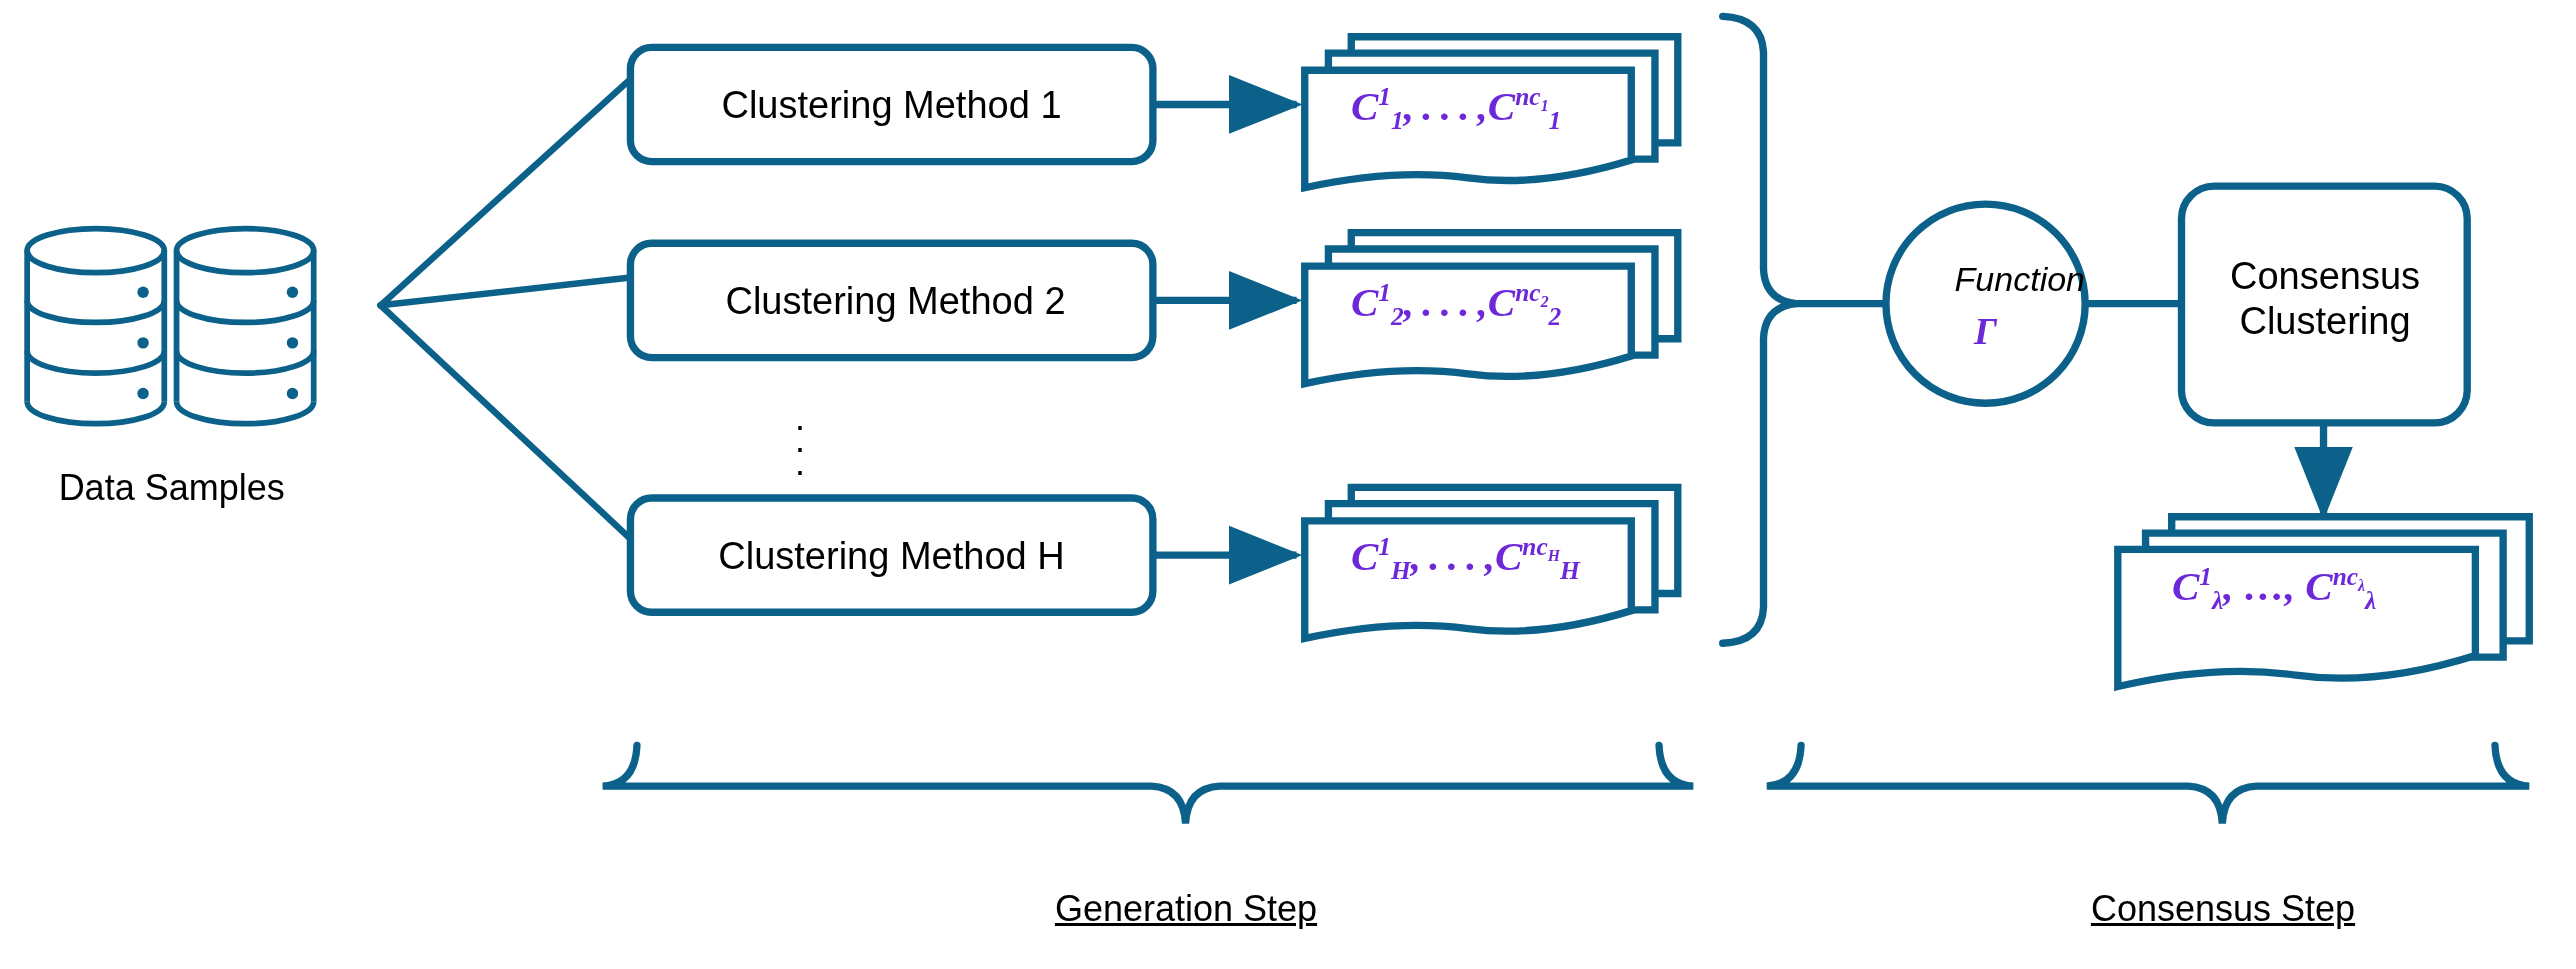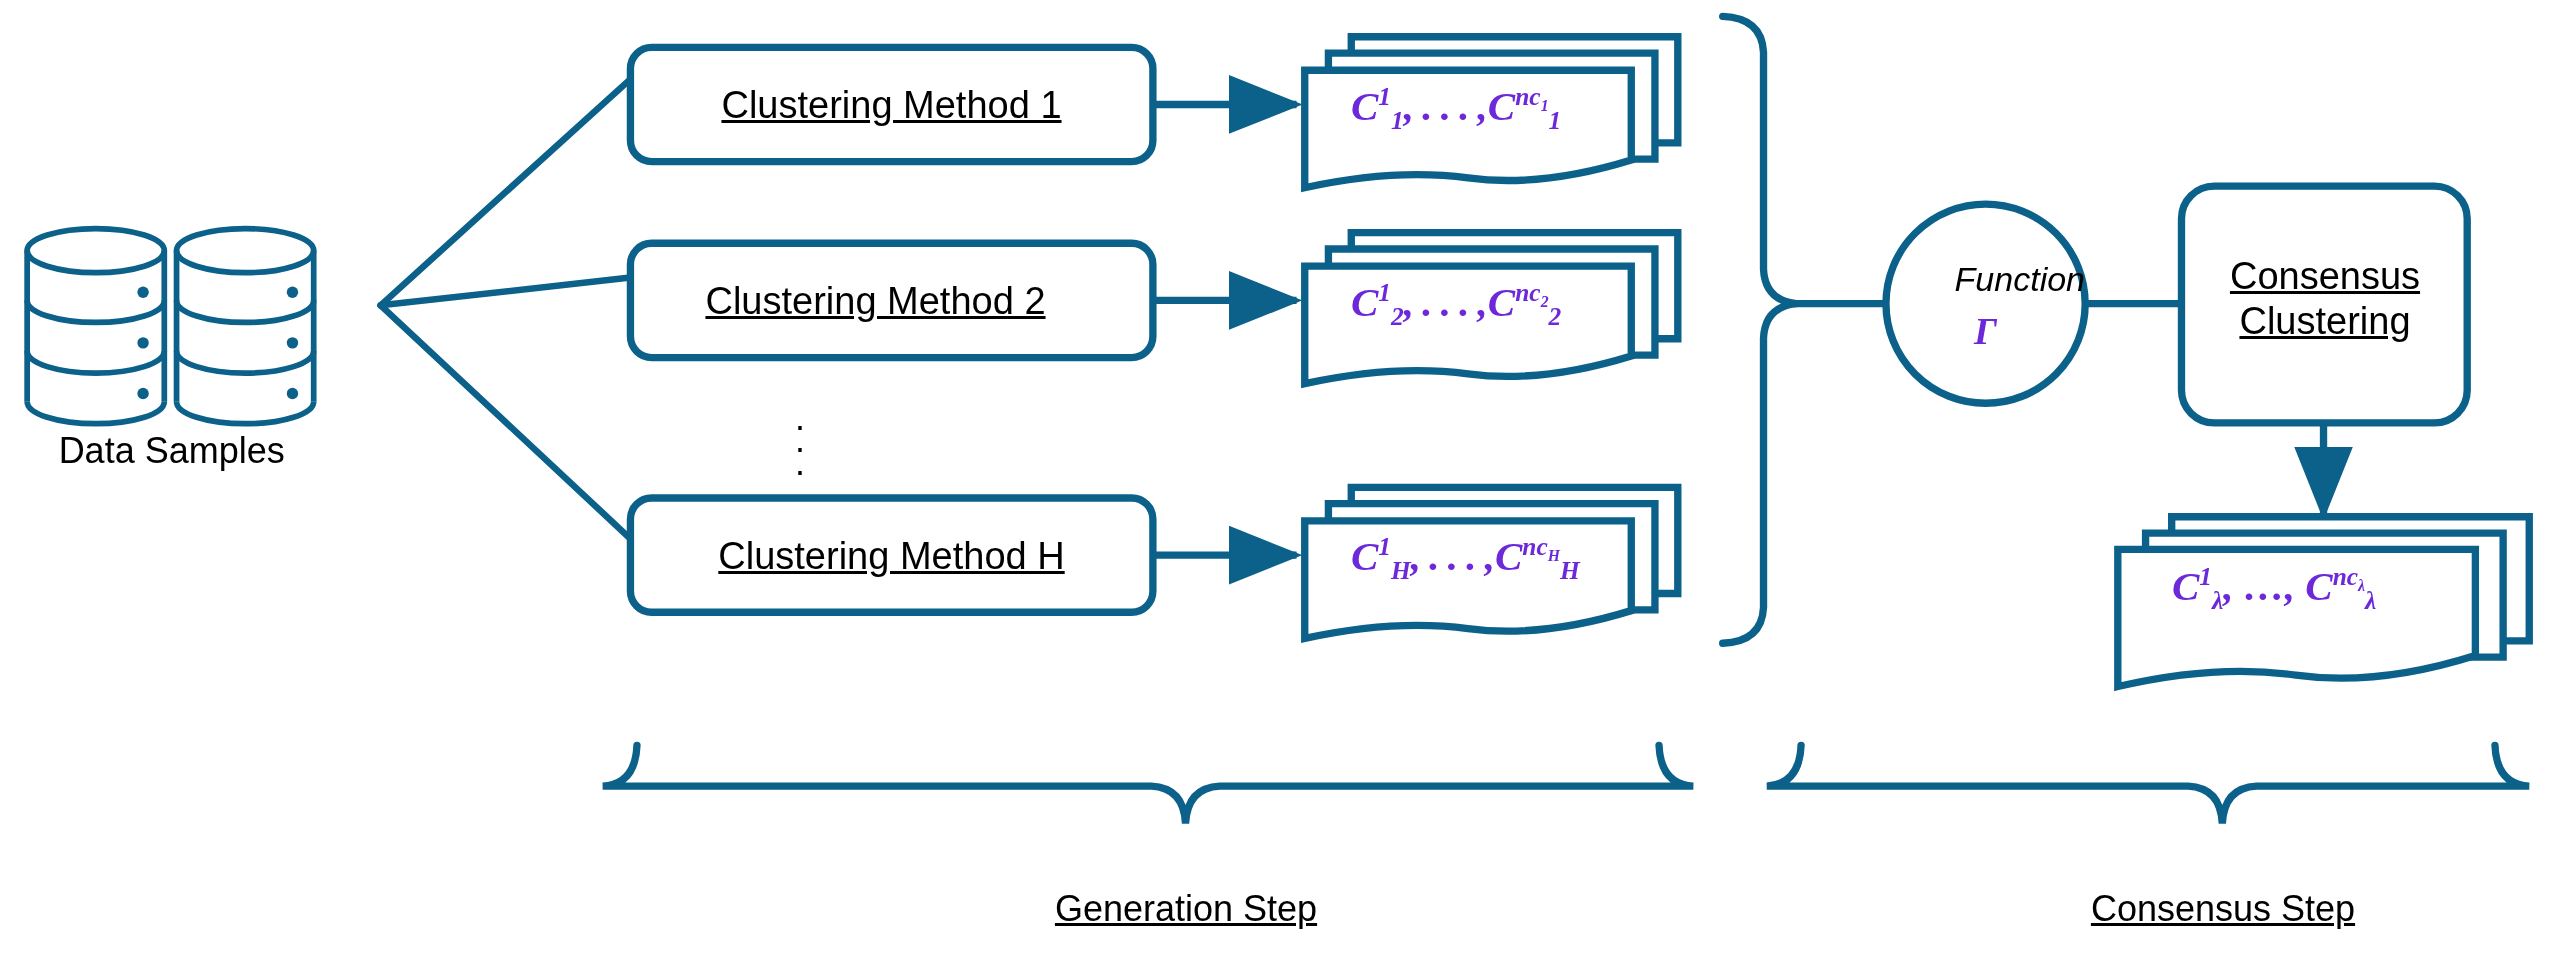--- a/index.html
+++ b/index.html
@@ -25,21 +25,20 @@
   .lbl {
     position: absolute;
     color: #000000;
     font-family: "Liberation Sans", sans-serif;
     white-space: nowrap;
     line-height: 1.15;
   }
   .box-label {
     font-size: 38px;
     text-align: center;
-    text-decoration: underline;
   }
   .math {
     position: absolute;
     color: #6d28d9;
     font-family: "Liberation Serif", serif;
     font-weight: bold;
     font-style: italic;
     white-space: nowrap;
     font-size: 41px;
   }
@@ -159,24 +158,24 @@
     </g>
 
     <g stroke="#0b6189" stroke-width="9" fill="none" stroke-linecap="round">
       <path d="M780,913 q-2,48 -42,50 L1410,963 q40,2 42,46 q2,-44 42,-46 L2074,963 q-40,-2 -42,-50"></path>
     </g>
     <g stroke="#0b6189" stroke-width="9" fill="none" stroke-linecap="round">
       <path d="M2206,913 q-2,48 -42,50 L2680,963 q40,2 42,46 q2,-44 42,-46 L3098,963 q-40,-2 -42,-50"></path>
     </g>
   </svg>
 
-  <div class="lbl ds-label" style="left:8.2px; top:430px; width:327px; text-align:center;">Data Samples</div>
+  <div class="lbl ds-label" style="left:8.2px; top:467px; width:327px; text-align:center;">Data Samples</div>
 
   <div class="lbl box-label" style="left:630px; top:84px; width:523px;">Clustering Method 1</div>
-  <div class="lbl box-label" style="left:614px; top:280px; width:523px;">Clustering Method 2</div>
+  <div class="lbl box-label" style="left:634px; top:280px; width:523px;">Clustering Method 2</div>
   <div class="lbl box-label" style="left:630px; top:535px; width:523px;">Clustering Method H</div>
 
   <div class="vellipsis" style="left:794px; top:415px;">
     <span>·</span>
     <span>·</span>
     <span>·</span>
   </div>
 
   <div class="math" style="left:1351px; top:82px;">
     <span class="up">C</span><sup>1</sup><sub>1</sub><span>, . . . ,</span><span class="up">C</span><sup><span>nc</span><sub>1</sub></sup><sub>1</sub>

